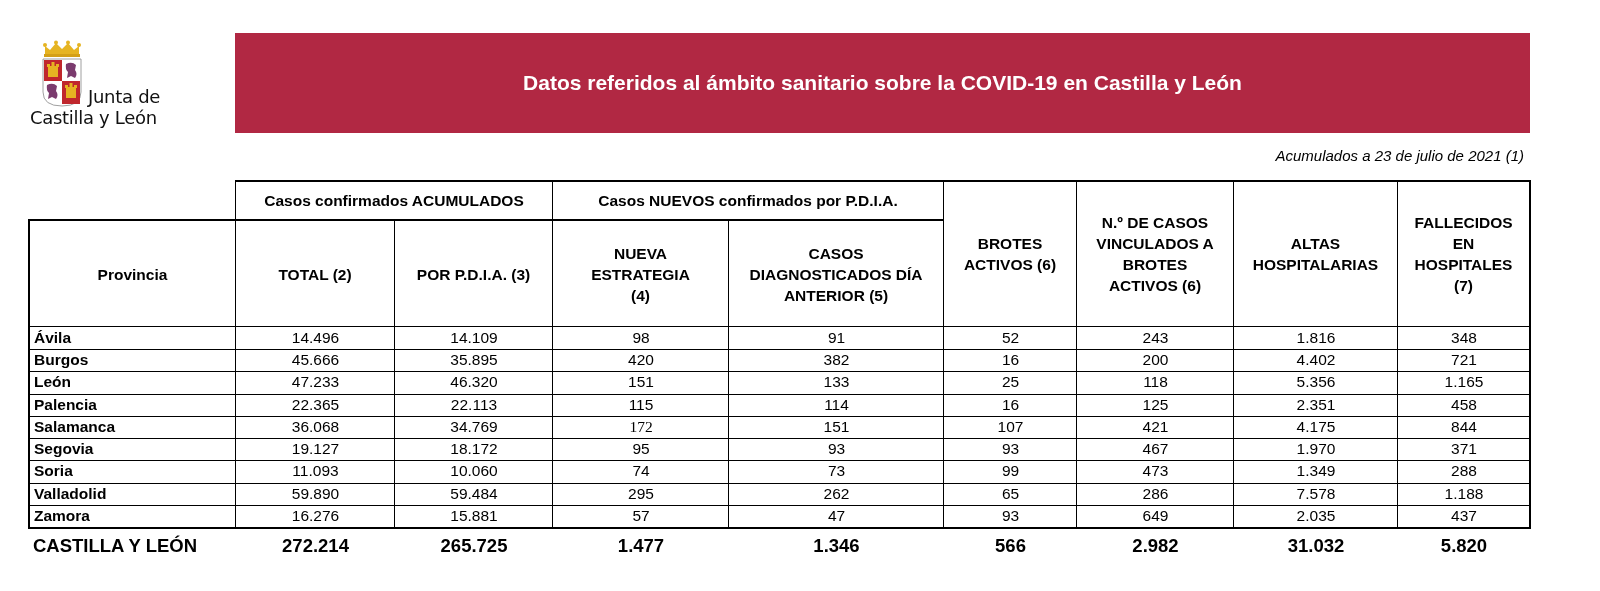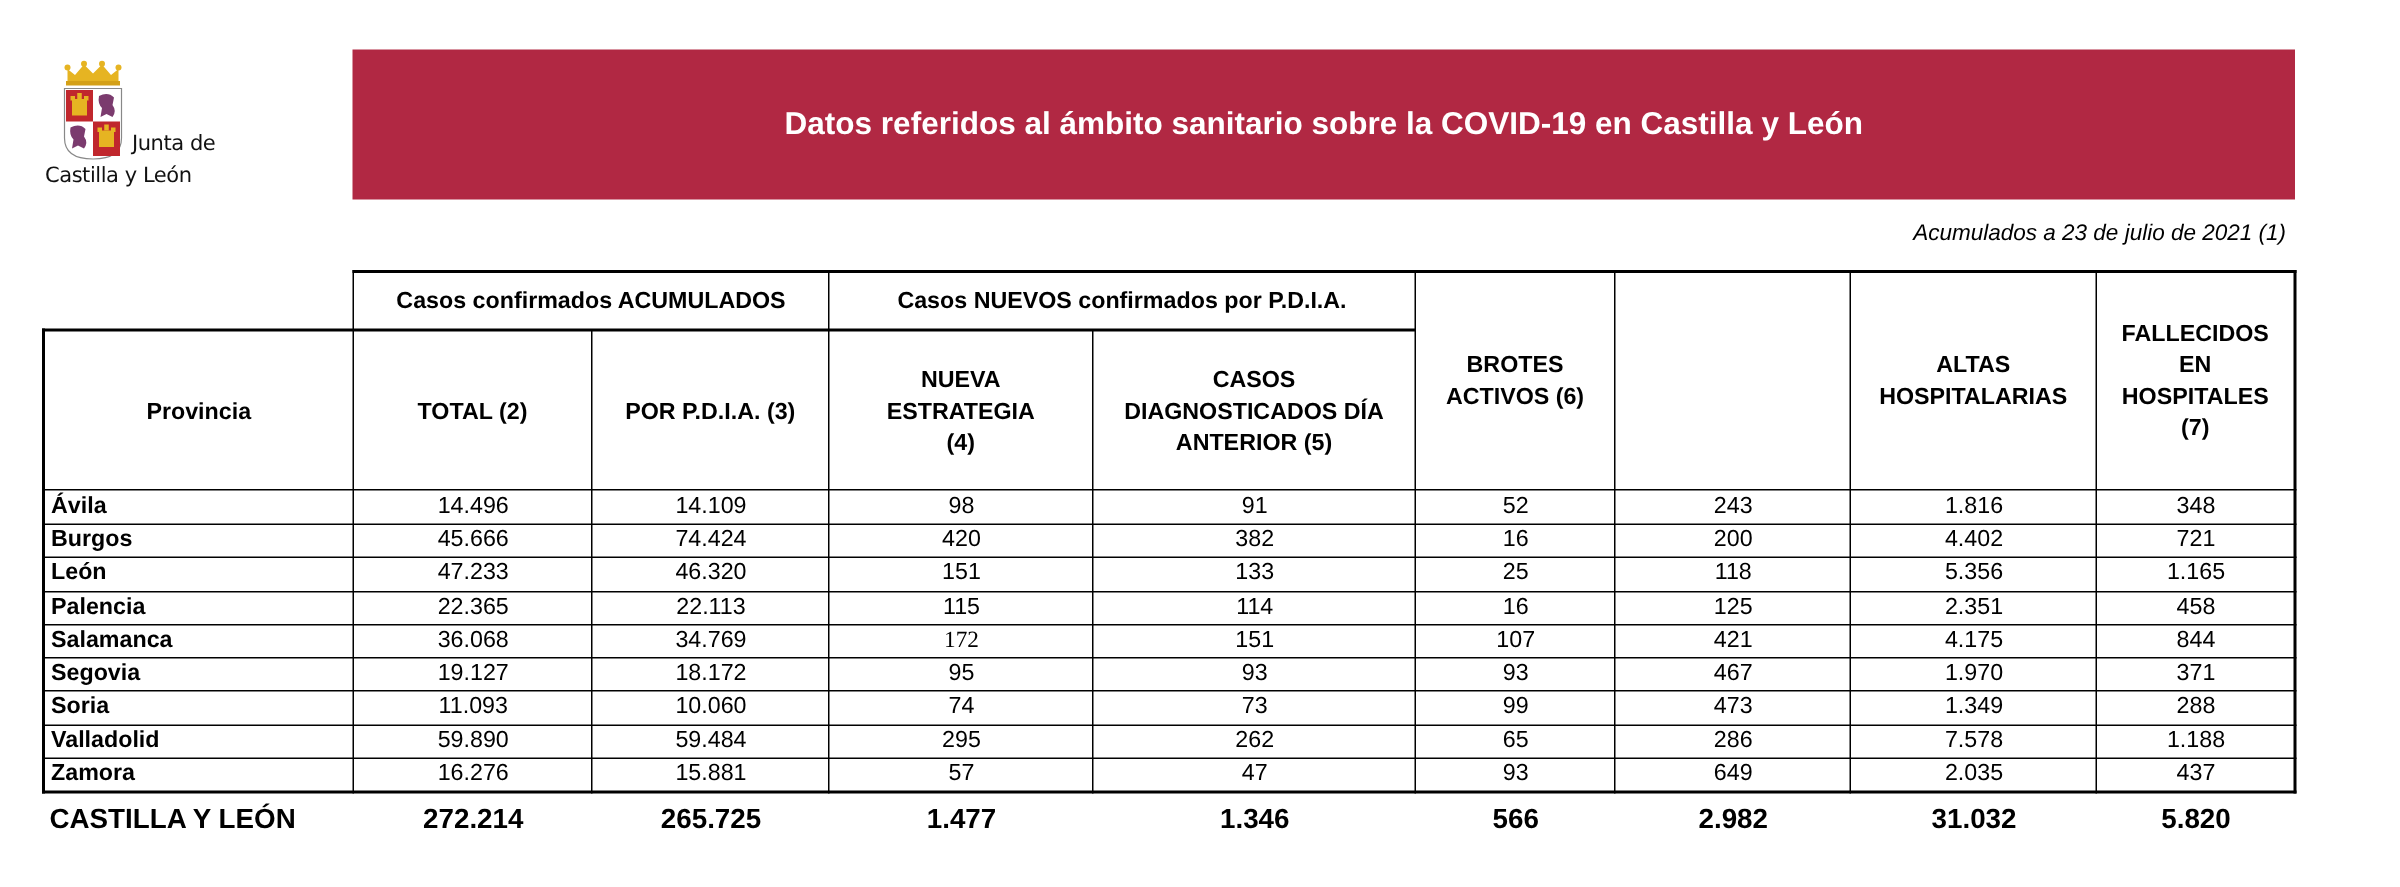--- a/index.html
+++ b/index.html
@@ -1,18 +1,18 @@
 <!DOCTYPE html>
 <html><head>
 <meta charset="utf-8">
 <style>
   html,body{margin:0;padding:0;background:#ffffff;}
   body{width:1600px;height:591px;position:relative;overflow:hidden;font-family:"Liberation Sans",sans-serif;color:#000;}
   .abs{position:absolute;box-sizing:border-box;}
-  .logo-text{font-family:"DejaVu Sans",sans-serif;font-size:14px;line-height:21px;color:#111;letter-spacing:-0.3px;}
+  .logo-text{font-family:"DejaVu Sans",sans-serif;font-size:18px;line-height:21px;color:#111;letter-spacing:-0.3px;}
   .banner{background:#b12843;color:#fff;font-weight:bold;font-size:21px;display:flex;align-items:center;justify-content:center;}
   .date-note{font-style:italic;font-size:15px;text-align:right;}
   .hcell{display:flex;align-items:center;justify-content:center;text-align:center;font-weight:bold;font-size:15.5px;line-height:21px;}
   .vline{background:#000;width:1px;}
   .hline{background:#000;height:1px;}
   .cell{font-size:15.5px;text-align:center;line-height:22px;height:22px;}
   .prov{font-weight:bold;text-align:left;padding-left:4px;}
   .total{font-weight:bold;font-size:18.5px;text-align:center;line-height:30px;}
   .total.first{text-align:left;padding-left:5px;}
 </style>
@@ -74,40 +74,41 @@
 
   <div class="abs hcell" style="left:553px;top:181px;width:390px;height:39px;">Casos NUEVOS confirmados por P.D.I.A.</div>
   <div class="abs hcell" style="left:236px;top:181px;width:316px;height:39px;">Casos confirmados ACUMULADOS</div>
 
   <div class="abs hcell" style="left:30px;top:221px;width:205px;height:106px;">Provincia</div>
   <div class="abs hcell" style="left:236px;top:221px;width:158px;height:106px;">TOTAL (2)</div>
   <div class="abs hcell" style="left:395px;top:221px;width:157px;height:106px;">POR P.D.I.A. (3)</div>
   <div class="abs hcell" style="left:553px;top:221px;width:175px;height:106px;padding:0 30px;">NUEVA ESTRATEGIA (4)</div>
   <div class="abs hcell" style="left:729px;top:221px;width:214px;height:106px;padding:0 20px;">CASOS DIAGNOSTICADOS DÍA ANTERIOR (5)</div>
   <div class="abs hcell" style="left:944px;top:181px;width:132px;height:146px;padding:0 14px;">BROTES ACTIVOS (6)</div>
+  <div class="abs hcell" style="left:1077px;top:181px;width:156px;height:146px;padding:0 16px;">N.º DE CASOS VINCULADOS A BROTES ACTIVOS (6)</div>
   <div class="abs hcell" style="left:1234px;top:181px;width:163px;height:146px;padding:0 10px;">ALTAS HOSPITALARIAS</div>
   <div class="abs hcell" style="left:1398px;top:181px;width:131px;height:146px;padding:0 8px;">FALLECIDOS EN HOSPITALES (7)</div>
 
   <div id="rows">
       <div>
         <div class="abs cell prov" style="left: 30px; width: 206px; top: 327px;">Ávila</div>
         <div class="abs cell" style="left: 236px; width: 159px; top: 327px;">14.496</div>
         <div class="abs cell" style="left: 395px; width: 158px; top: 327px;">14.109</div>
         <div class="abs cell" style="left: 553px; width: 176px; top: 327px;">98</div>
         <div class="abs cell" style="left: 729px; width: 215px; top: 327px;">91</div>
         <div class="abs cell" style="left: 944px; width: 133px; top: 327px;">52</div>
         <div class="abs cell" style="left: 1077px; width: 157px; top: 327px;">243</div>
         <div class="abs cell" style="left: 1234px; width: 164px; top: 327px;">1.816</div>
         <div class="abs cell" style="left: 1398px; width: 132px; top: 327px;">348</div>
       </div>
       <div class="abs hline" style="left: 28px; top: 349px; width: 1503px;"></div>
       <div>
         <div class="abs cell prov" style="left: 30px; width: 206px; top: 349px;">Burgos</div>
         <div class="abs cell" style="left: 236px; width: 159px; top: 349px;">45.666</div>
-        <div class="abs cell" style="left: 395px; width: 158px; top: 349px;">74.424</div>
+        <div class="abs cell" style="left: 395px; width: 158px; top: 349px;">35.895</div>
         <div class="abs cell" style="left: 553px; width: 176px; top: 349px;">420</div>
         <div class="abs cell" style="left: 729px; width: 215px; top: 349px;">382</div>
         <div class="abs cell" style="left: 944px; width: 133px; top: 349px;">16</div>
         <div class="abs cell" style="left: 1077px; width: 157px; top: 349px;">200</div>
         <div class="abs cell" style="left: 1234px; width: 164px; top: 349px;">4.402</div>
         <div class="abs cell" style="left: 1398px; width: 132px; top: 349px;">721</div>
       </div>
       <div class="abs hline" style="left: 28px; top: 371px; width: 1503px;"></div>
       <div>
         <div class="abs cell prov" style="left: 30px; width: 206px; top: 371px;">León</div>

